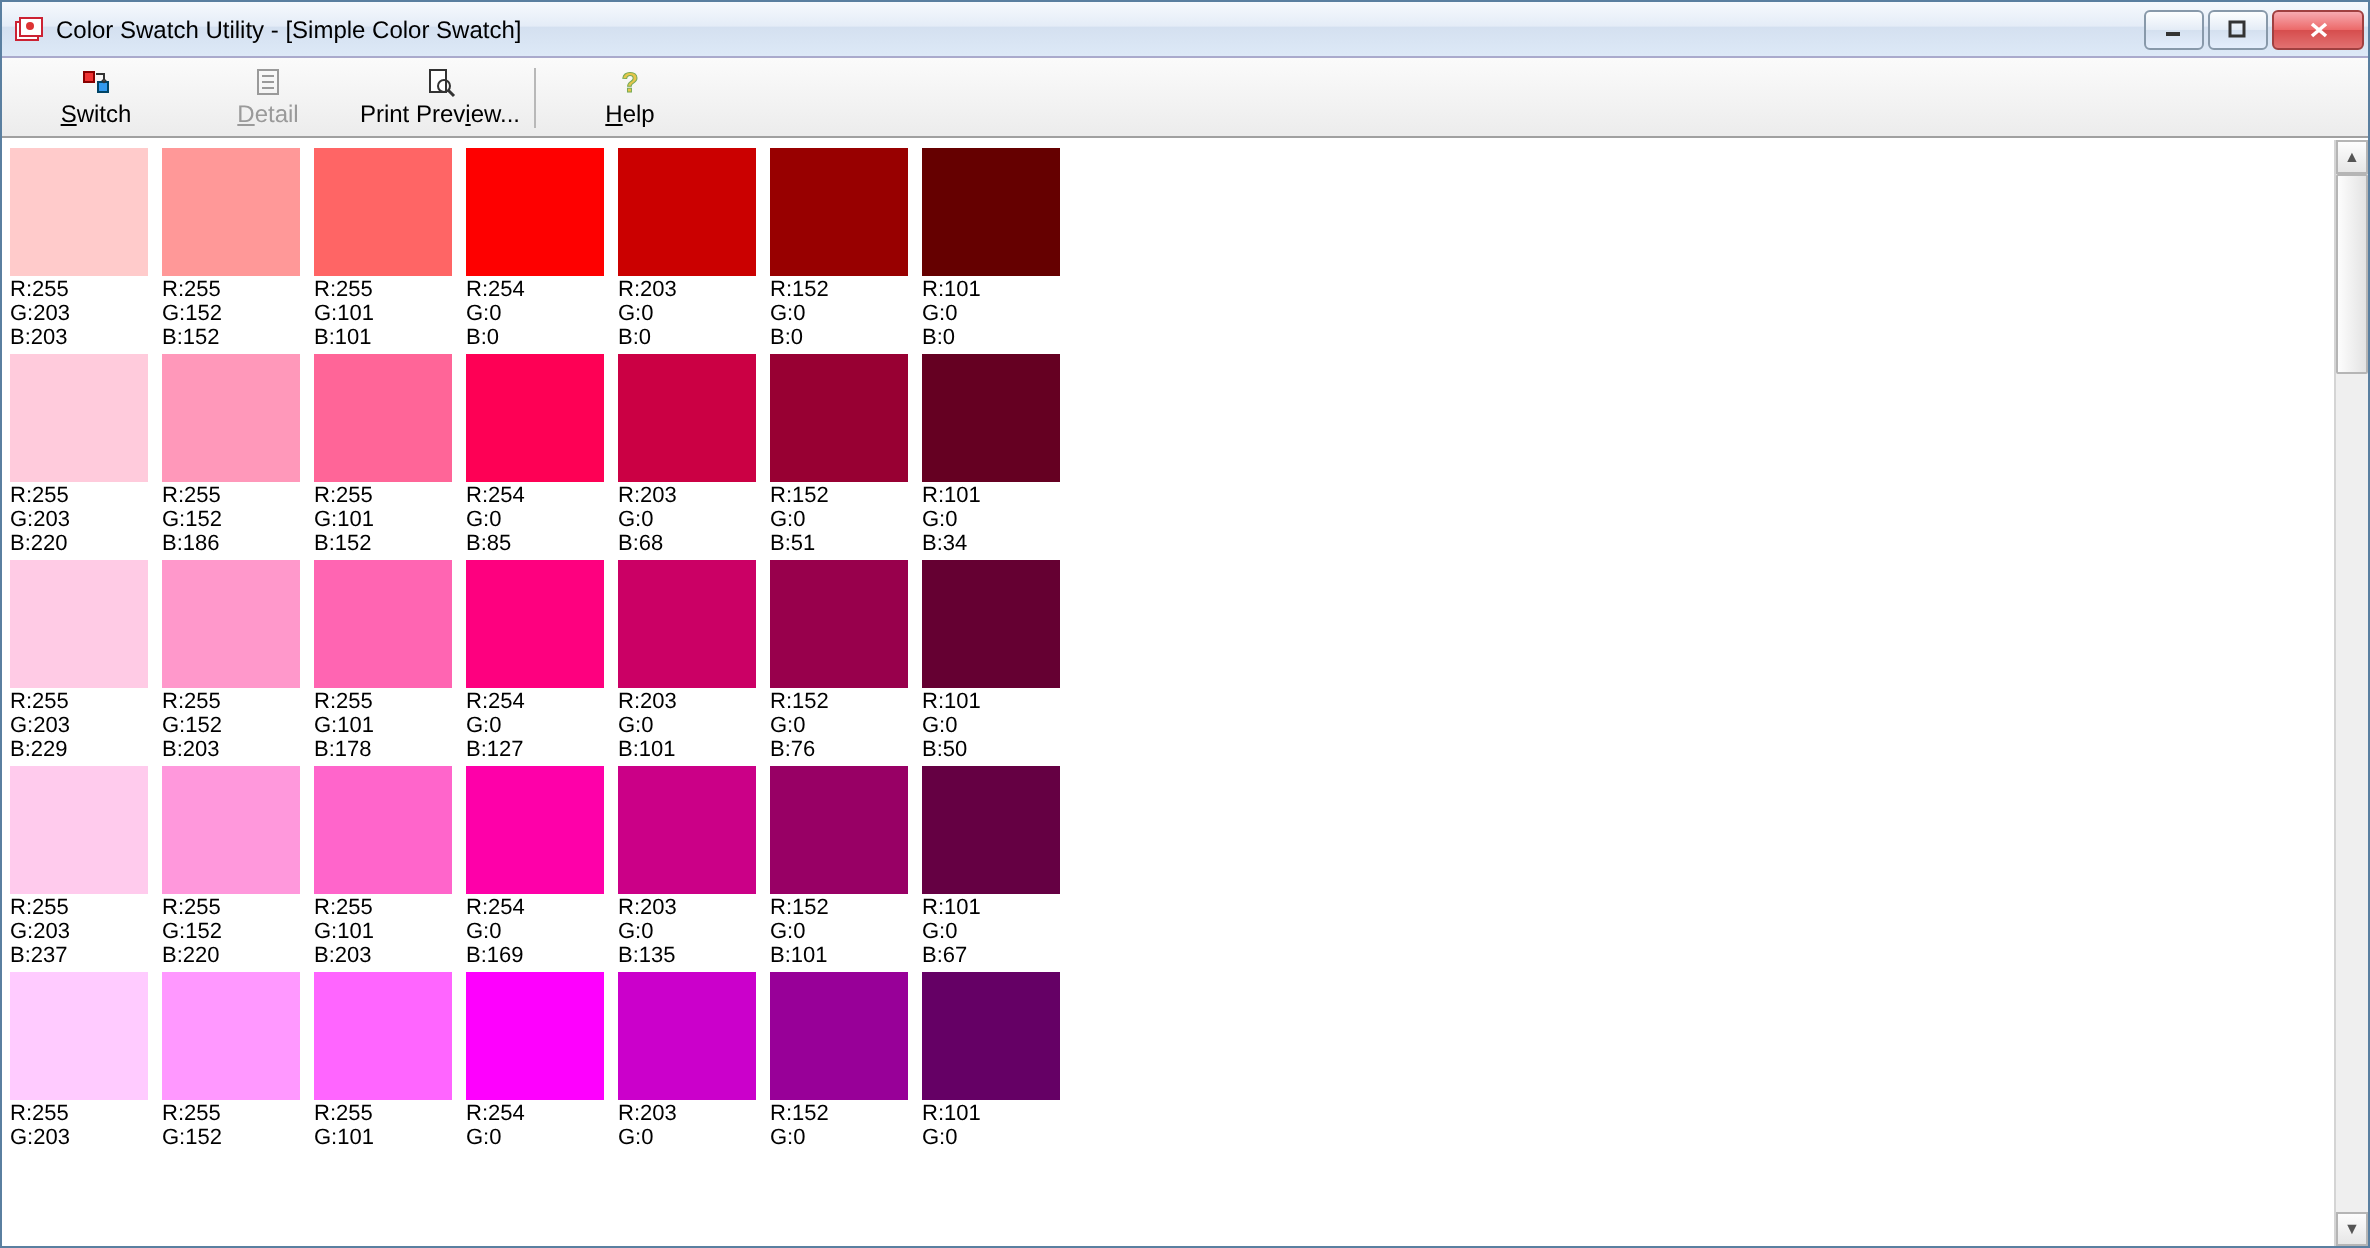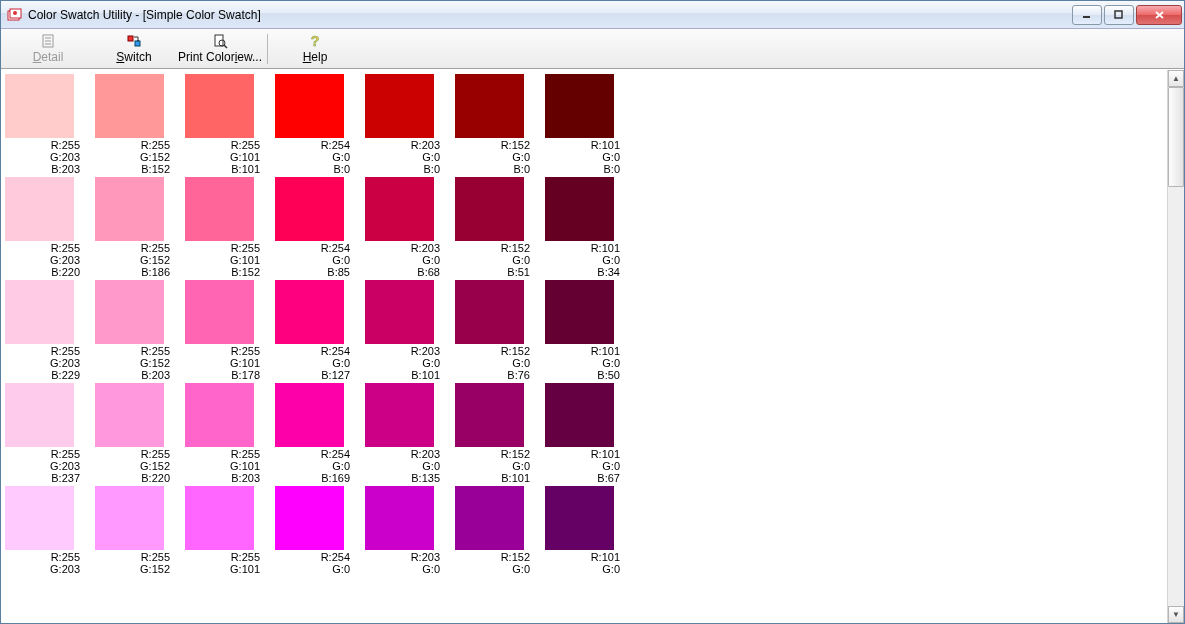--- a/index.html
+++ b/index.html
@@ -84,23 +84,22 @@
 }
 .swatch-grid {
   display: flex;
   flex-direction: column;
 }
 .swatch-row {
   display: flex;
 }
 .swatch-cell {
   width: 75px;
-  margin-right: 15px;
+  margin-right: 1px;
   margin-bottom: 2px;
-  text-align: right;
 }
 .swatch-color {
   width: 69px;
   height: 64px;
 }
 .swatch-label {
   font-size: 11px;
   line-height: 12px;
   color: #000;
   padding-top: 1px;
@@ -156,50 +155,50 @@
       </div>
       <div class="winbtn close">
         <svg width="11" height="10">
             <path d="M2 2 L9 8 M9 2 L2 8" stroke="#fff" stroke-width="1.8"></path>
           </svg>
       </div>
     </div>
   </div>
 
   <div class="toolbar">
+    <div class="tbtn">
+      <span class="ticon">
+        <svg width="16" height="16" viewBox="0 0 16 16">
+          <rect x="2" y="3" width="5" height="5" fill="#e33" stroke="#800"></rect>
+          <rect x="9" y="8" width="5" height="5" fill="#39e" stroke="#046"></rect>
+          <path d="M8 4 L12 4 L12 7 M11 7 L12 8 L13 7" fill="none" stroke="#333"></path>
+        </svg>
+      </span>
+      <span class="tlabel"><span class="ul">S</span><span>witch</span></span>
+    </div>
     <div class="tbtn disabled">
       <span class="ticon">
         <svg width="16" height="16" viewBox="0 0 16 16">
           <rect x="3" y="2" width="10" height="12" fill="none" stroke="#9a9a9a"></rect>
           <line x1="5" y1="5" x2="11" y2="5" stroke="#9a9a9a"></line>
           <line x1="5" y1="8" x2="11" y2="8" stroke="#9a9a9a"></line>
           <line x1="5" y1="11" x2="11" y2="11" stroke="#9a9a9a"></line>
         </svg>
       </span>
       <span class="tlabel"><span class="ul">D</span><span>etail</span></span>
     </div>
     <div class="tbtn">
       <span class="ticon">
         <svg width="16" height="16" viewBox="0 0 16 16">
-          <rect x="2" y="3" width="5" height="5" fill="#e33" stroke="#800"></rect>
-          <rect x="9" y="8" width="5" height="5" fill="#39e" stroke="#046"></rect>
-          <path d="M8 4 L12 4 L12 7 M11 7 L12 8 L13 7" fill="none" stroke="#333"></path>
-        </svg>
-      </span>
-      <span class="tlabel"><span class="ul">S</span><span>witch</span></span>
-    </div>
-    <div class="tbtn">
-      <span class="ticon">
-        <svg width="16" height="16" viewBox="0 0 16 16">
           <rect x="3" y="2" width="8" height="11" fill="#fff" stroke="#333"></rect>
           <circle cx="10" cy="10" r="3" fill="none" stroke="#333"></circle>
           <line x1="12" y1="12" x2="15" y2="15" stroke="#333" stroke-width="1.5"></line>
         </svg>
       </span>
-      <span class="tlabel"><span>Print Color</span><span class="ul">i</span><span>ew...</span></span>
+      <span class="tlabel"><span>Print Prev</span><span class="ul">i</span><span>ew...</span></span>
     </div>
     <div class="tsplit"></div>
     <div class="tbtn">
       <span class="ticon">
         <svg width="16" height="16" viewBox="0 0 16 16">
           <text x="8" y="13" text-anchor="middle" font-size="14" font-weight="bold" fill="#e6c64a" stroke="#7a5" stroke-width="0.5">?</text>
         </svg>
       </span>
       <span class="tlabel"><span class="ul">H</span><span>elp</span></span>
     </div>

